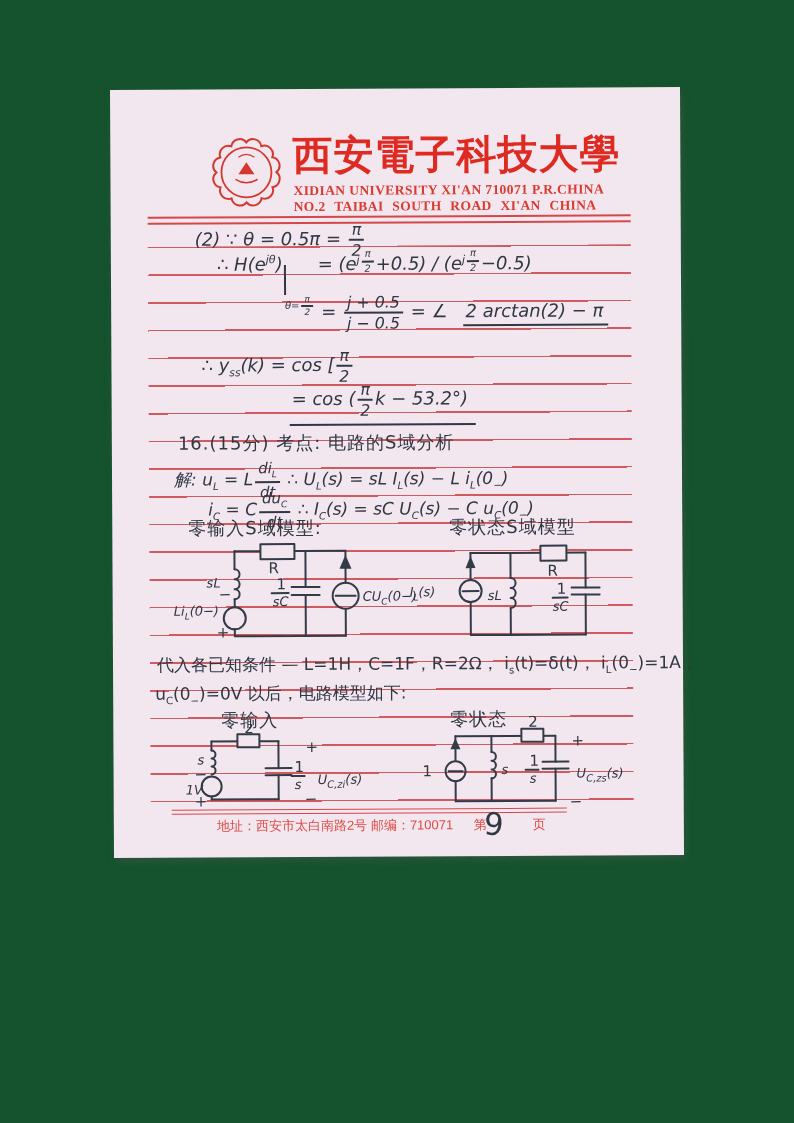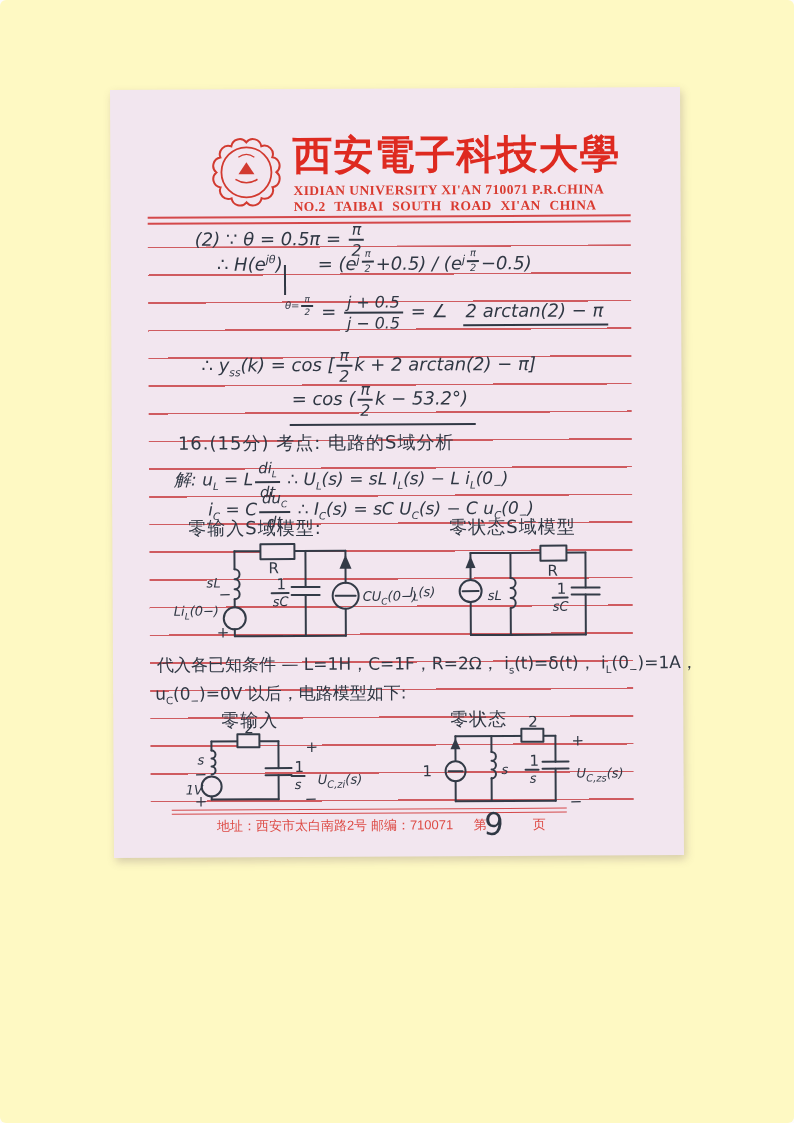--- a/index.html
+++ b/index.html
@@ -1,17 +1,17 @@
 <!DOCTYPE html>
 <html><head>
 <meta charset="utf-8">
 <style>
   html,body{margin:0;padding:0;background:#fdfcfc;}
-  #page{position:relative;width:794px;height:1123px;background:#fef9c3;overflow:hidden;
-        font-family:"Liberation Sans",sans-serif;border-radius:6px;}
+  #page{position:relative;width:794px;height:1123px;background:#14532d;overflow:hidden;
+        font-family:"Liberation Sans",sans-serif;}
   .paper{position:absolute;left:110px;top:90px;width:570px;height:768px;
          background:#f2e6ef;box-shadow:2px 4px 9px rgba(110,90,105,.28);
          transform:rotate(-0.3deg);transform-origin:top left;}
   
   .seal{position:absolute;left:95px;top:42px;width:82px;height:82px;}
   .title-cn{position:absolute;left:182px;top:46px;width:360px;
             font-family:"DejaVu Serif",serif;font-weight:bold;color:#de2a20;
             font-size:40px;line-height:1;letter-spacing:1px;white-space:nowrap;}
   .sub1,.sub2{position:absolute;left:183px;font-family:"Liberation Serif",serif;
               font-weight:bold;color:#d93b30;font-size:13.5px;white-space:nowrap;}
@@ -100,21 +100,21 @@
             <span class="ft">π</span>
             <span class="fb">2</span>
           </span></span><span>−0.5)</span></div>
     <div class="eq math" style="left:210px;top:205px;"><span>=  </span><span class="fr">
           <span class="ft">j + 0.5</span>
           <span class="fb">j − 0.5</span>
         </span><span>  =  </span><span class="angw">∠<span class="au">2 arctan(2) − π</span></span></div>
     <div class="eq math" style="left:90px;top:258px;"><span>∴  y</span><span class="sb">ss</span><span>(k) = cos [</span><span class="fr">
           <span class="ft">π</span>
           <span class="fb">2</span>
-        </span><span>k + 2 arctan(2) − π]</span></div>
+        </span></div>
     <div class="eq math ul" style="left:178px;top:292px;"><span>= cos (</span><span class="fr">
           <span class="ft">π</span>
           <span class="fb">2</span>
         </span><span>k − 53.2°)</span></div>
 
     <div class="eq cjk" style="left:66px;top:344px;">16.(15分)  考点: 电路的S域分析</div>
     <div class="eq math sm" style="left:62px;top:371px;"><span>解:    u</span><span class="sb">L</span><span> = L</span><span class="fr">
           <span class="ft">di<span class="sb">L</span></span>
           <span class="fb">dt</span>
         </span><span>        ∴  U</span><span class="sb">L</span><span>(s) = sL I</span><span class="sb">L</span><span>(s) − L i</span><span class="sb">L</span><span>(0</span><span class="sb">−</span><span>)</span></div>

